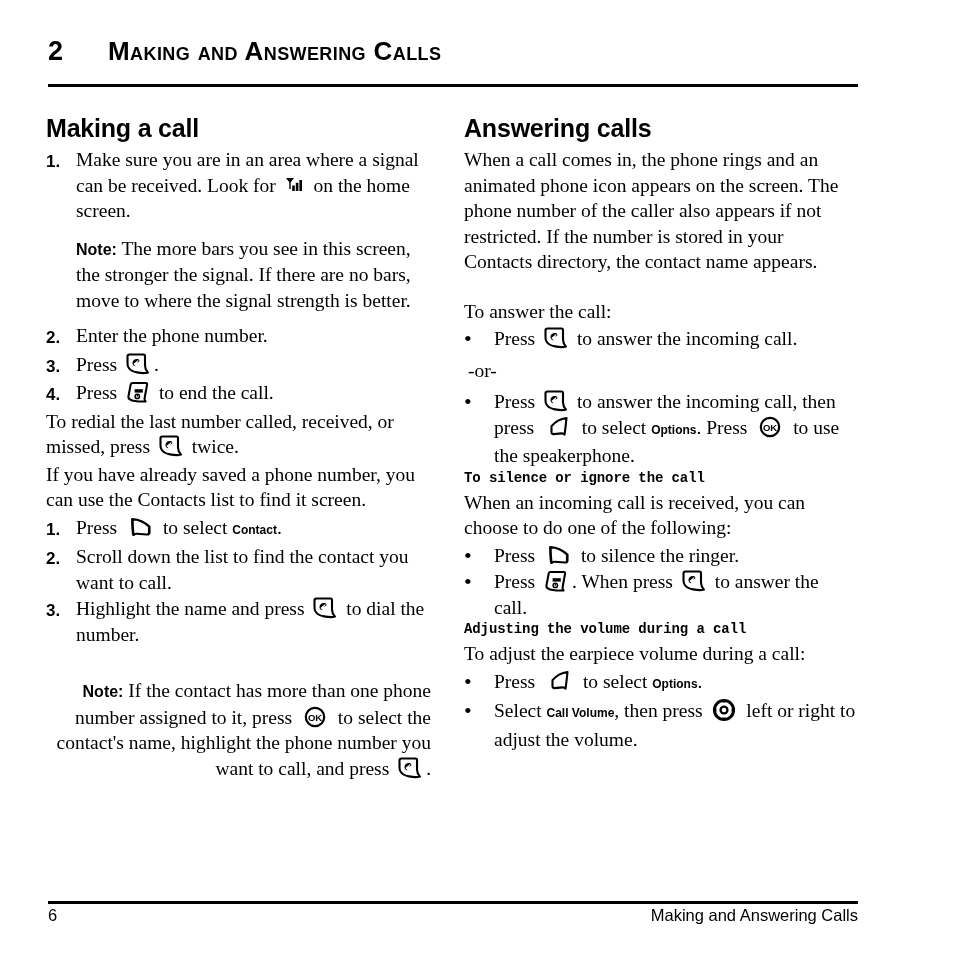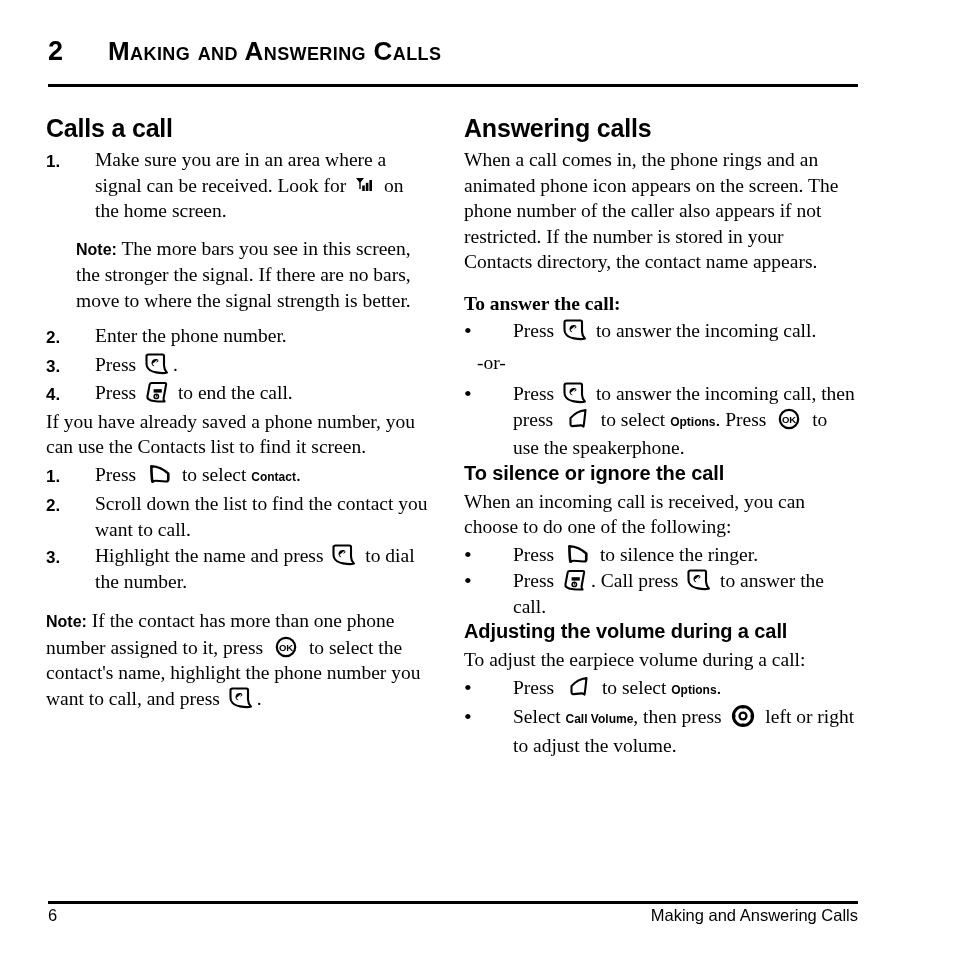--- a/index.html
+++ b/index.html
@@ -67,23 +67,23 @@
 
   h2.sec {
     font-family: "Liberation Sans", "DejaVu Sans", sans-serif;
     font-weight: bold;
     font-size: 25px;
     margin: 0 0 5px 0;
     line-height: 1.12;
     letter-spacing: -0.2px;
   }
   h3.sub {
-    font-family: Liberation Sans, sans-serif;
-    font-weight: bold;
-    font-size: 20px;
+    font-family: Liberation Mono, monospace;
+    font-weight: bold;
+    font-size: 14px;
     margin: 0 0 4px 0;
     line-height: 1.15;
     letter-spacing: -0.1px;
   }
   .sp-before-h2 { margin-top: 20px; }
   .sp-before-h3 { margin-top: 20px; }
 
   p.body {
     font-size: 19.5px;
     line-height: 25.5px;
@@ -106,32 +106,32 @@
     width: 30px;
     padding-top: 2px;
   }
   .li.bullet .marker {
     font-family: "Liberation Serif", "DejaVu Serif", serif;
     font-weight: normal;
     font-size: 22px;
     width: 30px;
     padding-top: 0px;
   }
-  .li .content { flex: 1 1 auto; margin-left: 19px; }
+  .li .content { flex: 1 1 auto; }
   .li-note {
     margin-left: 30px;
     font-size: 19.5px;
     line-height: 25.5px;
     margin-top: 12px;
     margin-bottom: 10px;
   }
   .orsep {
     font-size: 19.5px;
     line-height: 25.5px;
-    margin: 6px 0 6px 13px;
+    margin: 6px 0 6px 4px;
   }
   b.bold {
     font-family: "Liberation Sans", "DejaVu Sans", sans-serif;
     font-weight: bold;
     font-size: 12px;
   }
   .noteword {
     font-family: "Liberation Sans", "DejaVu Sans", sans-serif;
     font-weight: bold;
     font-size: 16px;
@@ -171,21 +171,21 @@
 <div class="page">
 
   <div class="chapter-header">
     <span class="chapter-num">2</span>
     <span class="chapter-title">Making and Answering Calls</span>
   </div>
   <div class="header-rule"></div>
 
   <div class="col col-left">
 
-    <h2 class="sec">Calls a call</h2>
+    <h2 class="sec">Making a call</h2>
 
     <div class="li">
       <span class="marker">1.</span>
       <span class="content"><span>Make sure you are in an area where a signal can be received. Look for </span><span class="ikon"><svg width="22" height="19" viewBox="0 0 22 19">
               <g fill="#000">
                 <path d="M2 0 L10 0 L6.7 4.2 L6.7 11 L5.3 11 L5.3 4.2 Z"></path>
                 <rect x="8.2" y="7.5" width="2.6" height="5.5"></rect>
                 <rect x="11.8" y="4.8" width="2.6" height="8.2"></rect>
                 <rect x="15.4" y="2.0" width="2.6" height="11"></rect>
               </g>
@@ -213,20 +213,24 @@
     <div class="li">
       <span class="marker">4.</span>
       <span class="content"><span>Press </span><span class="ikon"><svg width="26" height="24" viewBox="0 0 26 24">
               <path d="M7.5 3.0 L21 3.0 C21.8 3.0 22.3 3.6 22.1 4.4 L19.6 18.2 C19.3 19.8 19.8 20.6 20.6 21.4 C18.2 21.6 14 21.6 10 21.0 C5.5 20.3 3.0 18.6 3.4 16.6 L5.7 4.4 C5.9 3.6 6.6 3.0 7.5 3.0 Z" fill="none" stroke="#000" stroke-width="2.1" stroke-linejoin="round"></path>
               <rect x="9.6" y="9.2" width="8.2" height="3.4" fill="#000"></rect>
               <circle cx="12.3" cy="16.4" r="2.2" fill="none" stroke="#000" stroke-width="1.5"></circle>
               <rect x="11.8" y="14.4" width="1.1" height="2.4" fill="#000"></rect>
             </svg></span><span> to end the call.</span></span>
     </div>
 
+    <p class="body"><span>To redial the last number called, received, or missed, press </span><span class="ikon"><svg width="26" height="24" viewBox="0 0 26 24">
+            <path d="M4.5 2.5 L18.5 2.5 C19.4 2.5 20 3.1 20 4 L20 13.5 C20 17.2 21.5 19 23 20.6 C20.8 21.3 16.5 21.3 12 20.4 C7.5 19.5 4 17.2 3 14.5 C2.6 13.4 2.5 12 2.5 10.5 L2.5 4 C2.5 3.1 3.2 2.5 4.5 2.5 Z" fill="none" stroke="#000" stroke-width="2.1" stroke-linejoin="round"></path>
+            <path d="M13.6 7.3 C10.8 6.3 8.3 7.6 7.6 9.9 C7.0 12.0 8.3 14.1 10.6 14.3 L8.4 12.0 L13.8 7.5 L12.2 11.0 L14.6 9.0 Z" fill="#000"></path>
+          </svg></span><span> twice.</span></p>
 
     <p class="body">If you have already saved a phone number, you can use the Contacts list to find it screen.</p>
 
     <div class="li">
       <span class="marker">1.</span>
       <span class="content"><span>Press </span><span class="ikon"><svg width="30" height="24" viewBox="0 0 30 24">
               <path d="M3.5 5.0 C8.5 5.5 13.5 8.5 17.0 12.5 L17.0 18.5 C17.0 19.8 16.4 20.6 15.2 20.5 L7.0 19.8 C5.5 19.7 5.0 20.3 4.4 21.0 C4.0 19.0 3.6 14.0 3.5 5.0 Z" fill="none" stroke="#000" stroke-width="2.1" stroke-linejoin="round" transform="translate(3,-1) scale(1.25,1) rotate(0)"></path>
             </svg></span><span> to select </span><b class="bold">Contact</b><span>.</span></span>
     </div>
 
@@ -236,35 +240,35 @@
     </div>
 
     <div class="li">
       <span class="marker">3.</span>
       <span class="content"><span>Highlight the name and press </span><span class="ikon"><svg width="26" height="24" viewBox="0 0 26 24">
               <path d="M4.5 2.5 L18.5 2.5 C19.4 2.5 20 3.1 20 4 L20 13.5 C20 17.2 21.5 19 23 20.6 C20.8 21.3 16.5 21.3 12 20.4 C7.5 19.5 4 17.2 3 14.5 C2.6 13.4 2.5 12 2.5 10.5 L2.5 4 C2.5 3.1 3.2 2.5 4.5 2.5 Z" fill="none" stroke="#000" stroke-width="2.1" stroke-linejoin="round"></path>
               <path d="M13.6 7.3 C10.8 6.3 8.3 7.6 7.6 9.9 C7.0 12.0 8.3 14.1 10.6 14.3 L8.4 12.0 L13.8 7.5 L12.2 11.0 L14.6 9.0 Z" fill="#000"></path>
             </svg></span><span> to dial the number.</span></span>
     </div>
 
-    <p class="body" style="margin-top:14px;"><span class="noteword">Note:</span> <span>If the contact has more than one phone number assigned to it, press </span><span class="ikon"><svg width="30" height="24" viewBox="0 0 30 24">
+    <p class="body" style="margin-top:31px;text-align:right;"><span class="noteword">Note:</span> <span>If the contact has more than one phone number assigned to it, press </span><span class="ikon"><svg width="30" height="24" viewBox="0 0 30 24">
             <circle cx="15" cy="12" r="9.2" fill="none" stroke="#000" stroke-width="2.2"></circle>
             <text x="15" y="16" font-family="Liberation Sans, sans-serif" font-size="9.5" font-weight="bold" text-anchor="middle" fill="#000">OK</text>
           </svg></span><span> to select the contact's name, highlight the phone number you want to call, and press </span><span class="ikon"><svg width="26" height="24" viewBox="0 0 26 24">
             <path d="M4.5 2.5 L18.5 2.5 C19.4 2.5 20 3.1 20 4 L20 13.5 C20 17.2 21.5 19 23 20.6 C20.8 21.3 16.5 21.3 12 20.4 C7.5 19.5 4 17.2 3 14.5 C2.6 13.4 2.5 12 2.5 10.5 L2.5 4 C2.5 3.1 3.2 2.5 4.5 2.5 Z" fill="none" stroke="#000" stroke-width="2.1" stroke-linejoin="round"></path>
             <path d="M13.6 7.3 C10.8 6.3 8.3 7.6 7.6 9.9 C7.0 12.0 8.3 14.1 10.6 14.3 L8.4 12.0 L13.8 7.5 L12.2 11.0 L14.6 9.0 Z" fill="#000"></path>
           </svg></span><span>.</span></p>
 
   </div>
 
   <div class="col col-right">
 
     <h2 class="sec">Answering calls</h2>
     <p class="body">When a call comes in, the phone rings and an animated phone icon appears on the screen. The phone number of the caller also appears if not restricted. If the number is stored in your Contacts directory, the contact name appears.</p>
-    <p class="body" style="margin-top:16px;font-weight:bold;">To answer the call:</p>
+    <p class="body" style="margin-top:24px;">To answer the call:</p>
 
     <div class="li bullet">
       <span class="marker">•</span>
       <span class="content"><span>Press </span><span class="ikon"><svg width="26" height="24" viewBox="0 0 26 24">
               <path d="M4.5 2.5 L18.5 2.5 C19.4 2.5 20 3.1 20 4 L20 13.5 C20 17.2 21.5 19 23 20.6 C20.8 21.3 16.5 21.3 12 20.4 C7.5 19.5 4 17.2 3 14.5 C2.6 13.4 2.5 12 2.5 10.5 L2.5 4 C2.5 3.1 3.2 2.5 4.5 2.5 Z" fill="none" stroke="#000" stroke-width="2.1" stroke-linejoin="round"></path>
               <path d="M13.6 7.3 C10.8 6.3 8.3 7.6 7.6 9.9 C7.0 12.0 8.3 14.1 10.6 14.3 L8.4 12.0 L13.8 7.5 L12.2 11.0 L14.6 9.0 Z" fill="#000"></path>
             </svg></span><span> to answer the incoming call.</span></span>
     </div>
 
     <div class="orsep">-or-</div>
@@ -292,21 +296,21 @@
             </svg></span><span> to silence the ringer.</span></span>
     </div>
 
     <div class="li bullet">
       <span class="marker">•</span>
       <span class="content"><span>Press </span><span class="ikon"><svg width="26" height="24" viewBox="0 0 26 24">
               <path d="M7.5 3.0 L21 3.0 C21.8 3.0 22.3 3.6 22.1 4.4 L19.6 18.2 C19.3 19.8 19.8 20.6 20.6 21.4 C18.2 21.6 14 21.6 10 21.0 C5.5 20.3 3.0 18.6 3.4 16.6 L5.7 4.4 C5.9 3.6 6.6 3.0 7.5 3.0 Z" fill="none" stroke="#000" stroke-width="2.1" stroke-linejoin="round"></path>
               <rect x="9.6" y="9.2" width="8.2" height="3.4" fill="#000"></rect>
               <circle cx="12.3" cy="16.4" r="2.2" fill="none" stroke="#000" stroke-width="1.5"></circle>
               <rect x="11.8" y="14.4" width="1.1" height="2.4" fill="#000"></rect>
-            </svg></span><span>. Call press </span><span class="ikon"><svg width="26" height="24" viewBox="0 0 26 24">
+            </svg></span><span>. When press </span><span class="ikon"><svg width="26" height="24" viewBox="0 0 26 24">
               <path d="M4.5 2.5 L18.5 2.5 C19.4 2.5 20 3.1 20 4 L20 13.5 C20 17.2 21.5 19 23 20.6 C20.8 21.3 16.5 21.3 12 20.4 C7.5 19.5 4 17.2 3 14.5 C2.6 13.4 2.5 12 2.5 10.5 L2.5 4 C2.5 3.1 3.2 2.5 4.5 2.5 Z" fill="none" stroke="#000" stroke-width="2.1" stroke-linejoin="round"></path>
               <path d="M13.6 7.3 C10.8 6.3 8.3 7.6 7.6 9.9 C7.0 12.0 8.3 14.1 10.6 14.3 L8.4 12.0 L13.8 7.5 L12.2 11.0 L14.6 9.0 Z" fill="#000"></path>
             </svg></span><span> to answer the call.</span></span>
     </div>
 
     <h3 class="sub sp-before-h3">Adjusting the volume during a call</h3>
     <p class="body">To adjust the earpiece volume during a call:</p>
 
     <div class="li bullet">
       <span class="marker">•</span>

